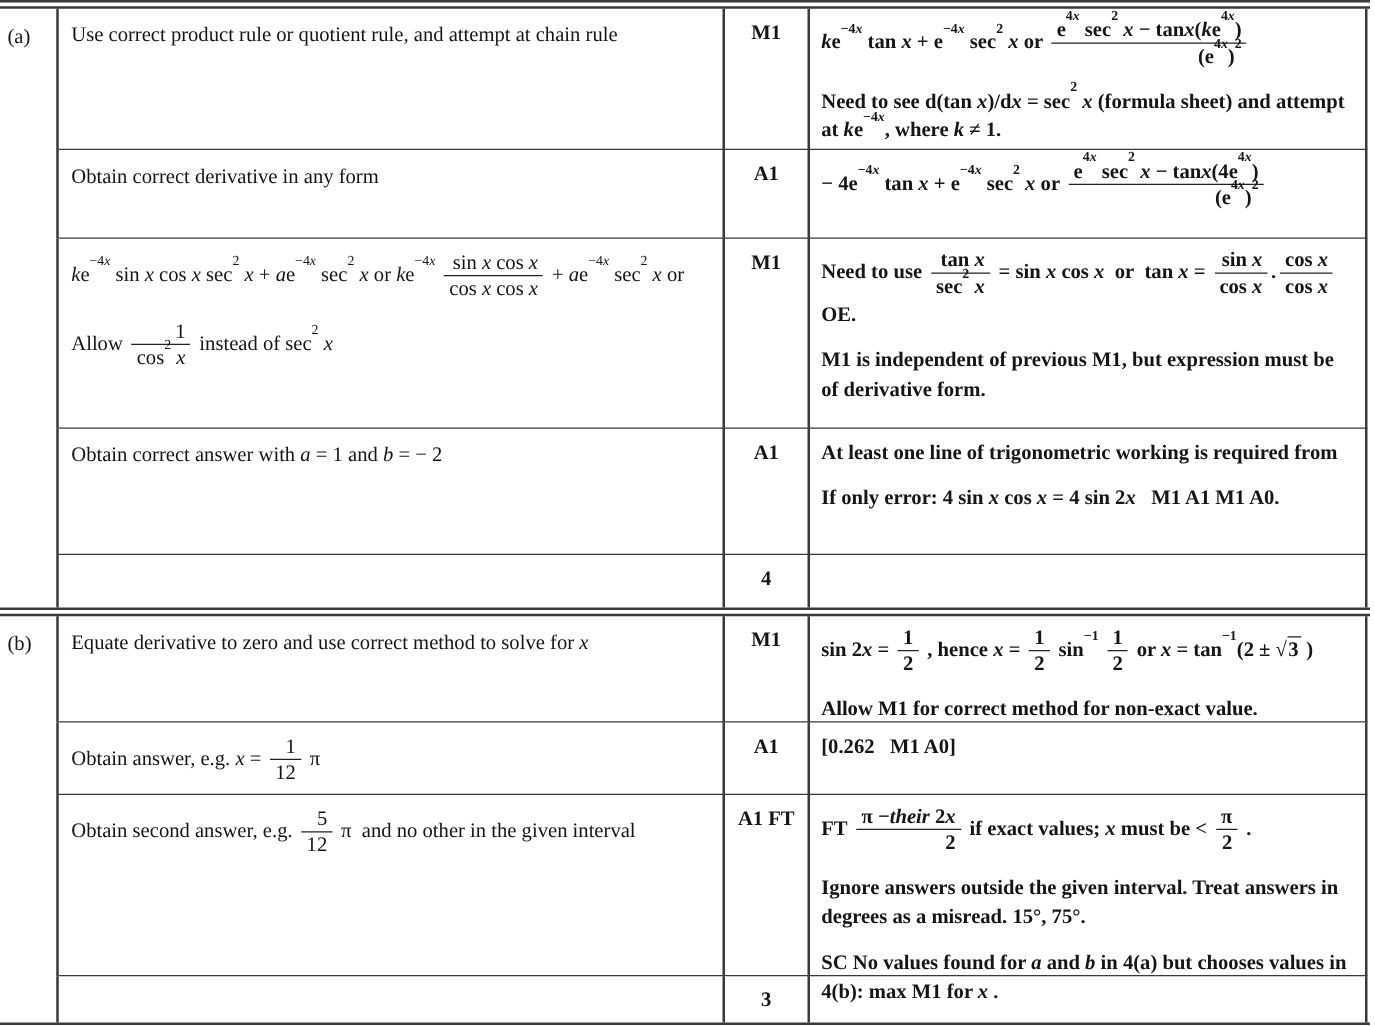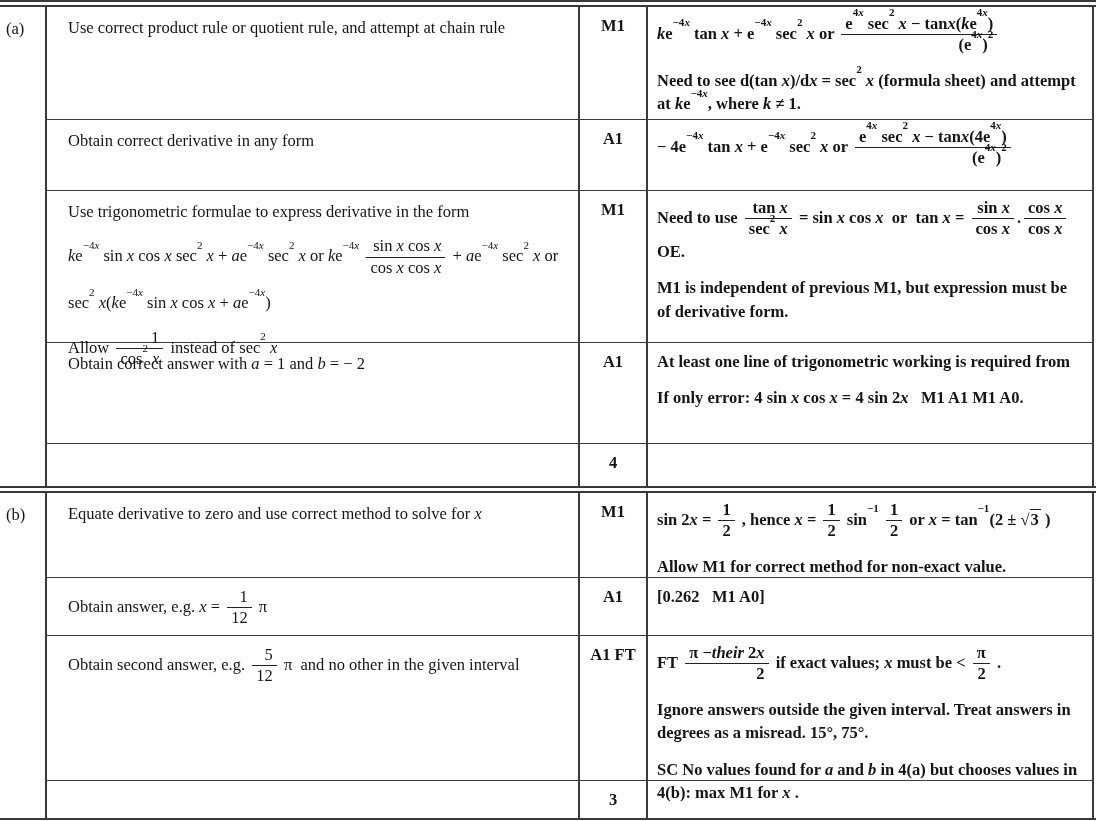--- a/index.html
+++ b/index.html
@@ -11,21 +11,21 @@
     font-family:"Liberation Serif","DejaVu Serif",serif;
     font-size:16.5px;color:#151515;
     overflow:hidden;
   }
   .tbl{width:1096px;}
   .dbl{height:7px;border-top:2px solid #3a3a3a;border-bottom:2px solid #3a3a3a;width:1096px;}
   .botline{height:2px;background:#3a3a3a;width:1096px;}
   .row{display:flex;width:1096px;}
   .c{overflow:visible;}
   .c1{width:47px;flex:0 0 47px;border-right:2px solid #3a3a3a;padding:12px 4px 0 6px;}
-  .c2{width:533px;flex:0 0 533px;border-right:2px solid #3a3a3a;border-bottom:1.6px solid #3a3a3a;padding:9px 12px 0 21px;}
+  .c2{width:533px;flex:0 0 533px;border-right:2px solid #3a3a3a;border-bottom:1.6px solid #3a3a3a;padding:9px 12px 0 10px;}
   .c3{width:68px;flex:0 0 68px;border-right:2px solid #3a3a3a;border-bottom:1.6px solid #3a3a3a;padding:9px 4px 0 4px;text-align:center;}
   .c4{width:446px;flex:0 0 446px;border-right:2px solid #3a3a3a;border-bottom:1.6px solid #3a3a3a;padding:7px 8px 0 9px;font-weight:bold;}
   .row.last .c2,.row.last .c3,.row.last .c4{border-bottom:none;}
   .mark{font-weight:bold;white-space:nowrap;}
   .total{font-weight:bold;}
   .ln{line-height:1.42;}
   .ln + .ln{margin-top:13px;}
   
   i{font-style:italic;}
   sup{font-size:67%;line-height:0;position:relative;top:-0.55em;}
@@ -67,26 +67,24 @@
         <div class="ln">− 4e<sup>−4<i>x</i></sup> tan <i>x</i> + e<sup>−4<i>x</i></sup> sec<sup>2</sup> <i>x</i> or <span class="fr">
               <span class="nu">e<sup>4<i>x</i></sup> sec<sup>2</sup> <i>x</i> − tan<i>x</i>(4e<sup>4<i>x</i></sup>)</span>
               <span class="de">(e<sup>4<i>x</i></sup>)<sup>2</sup></span>
             </span></div>
       </div>
     </div>
 
     <div class="row" style="height:152px">
       <div class="c c1"></div>
       <div class="c c2">
-        <div class="ln">Use trigonometric formulae to express derivative in the form</div>
         <div class="ln"><i>k</i>e<sup>−4<i>x</i></sup> sin <i>x</i> cos <i>x</i> sec<sup>2</sup> <i>x</i> + <i>a</i>e<sup>−4<i>x</i></sup> sec<sup>2</sup> <i>x</i> or <i>k</i>e<sup>−4<i>x</i></sup> <span class="fr">
               <span class="nu">sin <i>x</i> cos <i>x</i></span>
               <span class="de">cos <i>x</i> cos <i>x</i></span>
             </span> + <i>a</i>e<sup>−4<i>x</i></sup> sec<sup>2</sup> <i>x</i> or</div>
-        <div class="ln">sec<sup>2</sup> <i>x</i>(<i>k</i>e<sup>−4<i>x</i></sup> sin <i>x</i> cos <i>x</i> + <i>a</i>e<sup>−4<i>x</i></sup>)</div>
         <div class="ln">Allow <span class="fr">
               <span class="nu">1</span>
               <span class="de">cos<sup>2</sup> <i>x</i></span>
             </span> instead of sec<sup>2</sup> <i>x</i></div>
       </div>
       <div class="c c3"><span class="mark">M1</span></div>
       <div class="c c4">
         <div class="ln">Need to use <span class="fr">
               <span class="nu">tan <i>x</i></span>
               <span class="de">sec<sup>2</sup> <i>x</i></span>

